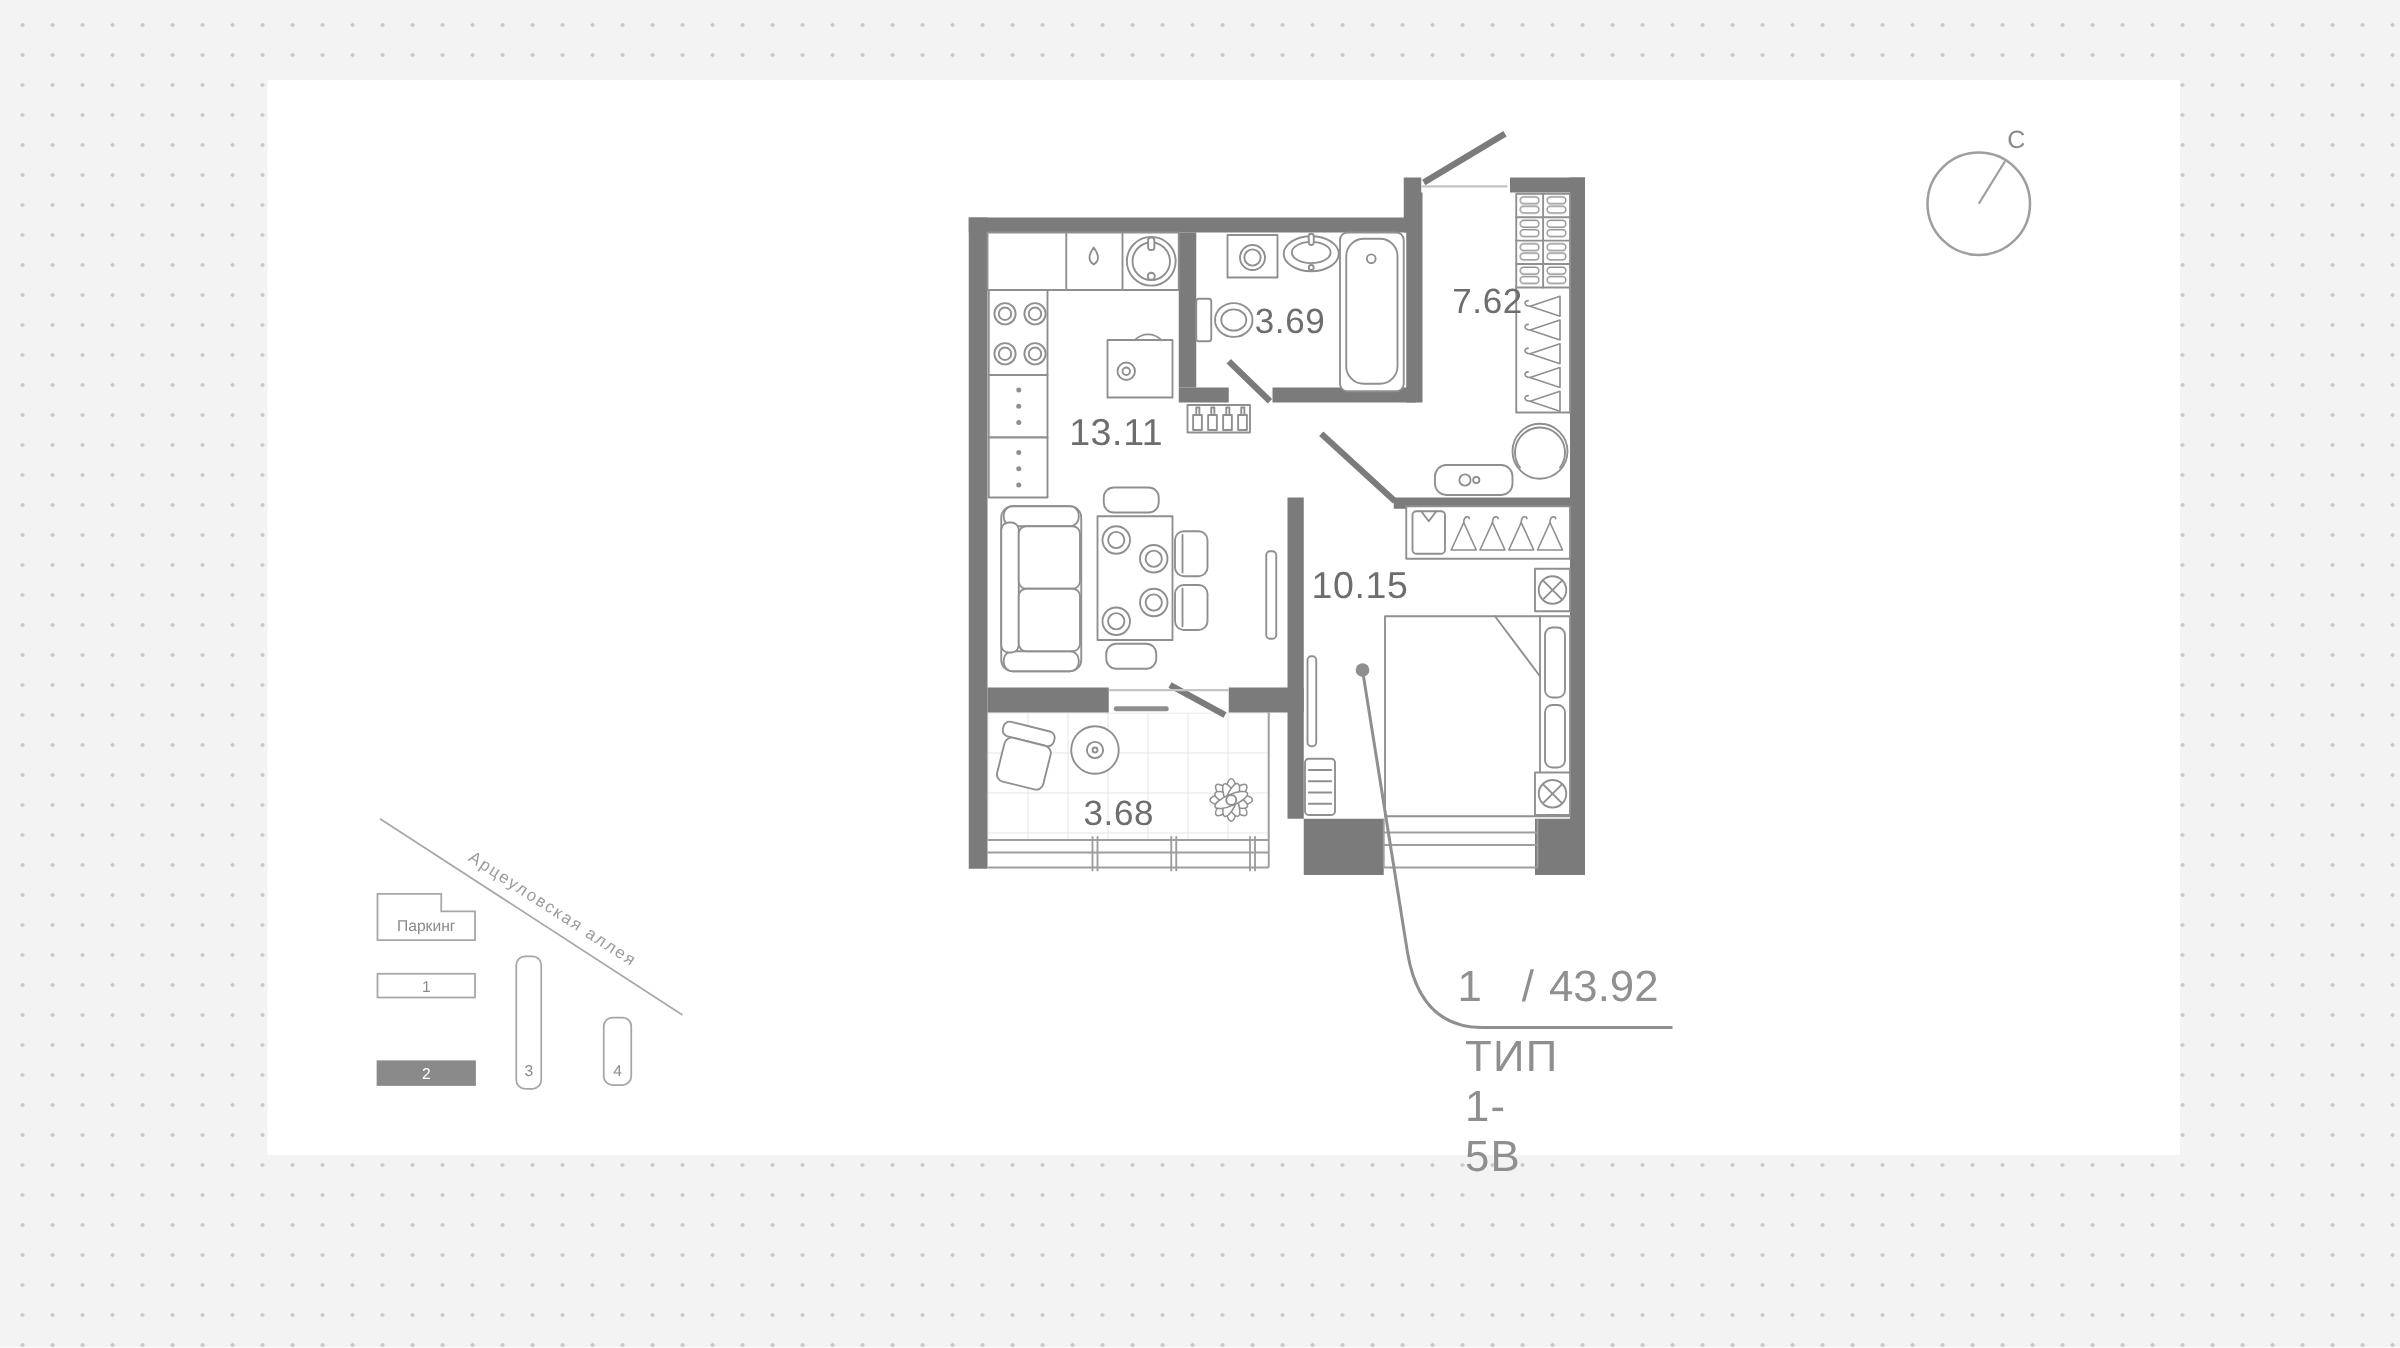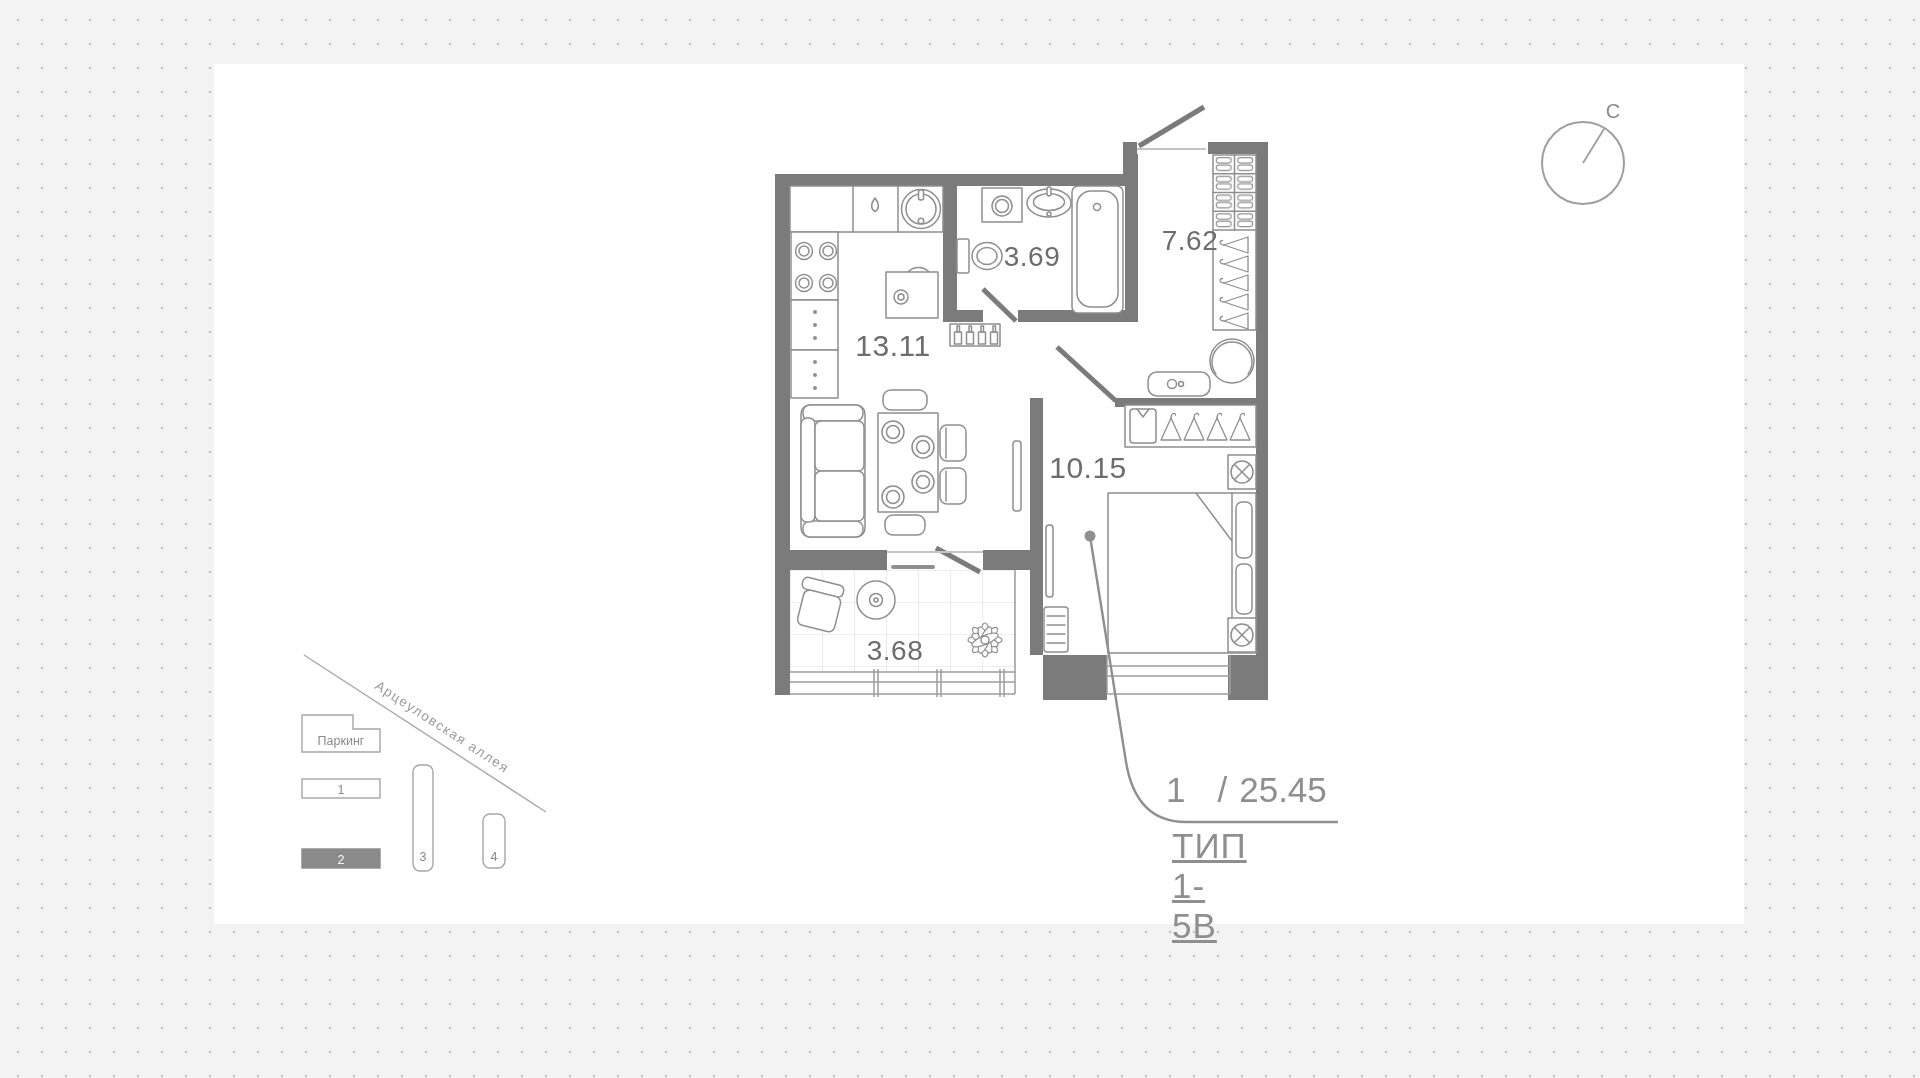--- a/index.html
+++ b/index.html
@@ -25,21 +25,21 @@
   .mm-label{fill:#8a8a8a;font-size:12.5px;}
   .mm-label-sel{fill:#ffffff;font-size:12.5px;}
   .mm-street-line{stroke:#a8a8a8;stroke-width:1.4;}
   .mm-street{fill:#9b9b9b;font-size:13.5px;letter-spacing:1.5px;}
   .cmp{stroke:#9e9e9e;stroke-width:2;fill:#ffffff;}
   .cmp-n{fill:#8a8a8a;font-size:20px;}
   .callout{position:absolute;color:#8f8f8f;}
   .callout-nums{position:absolute;left:1166px;top:770px;font-size:35px;}
   .callout-nums .n1{margin-right:32px;}
   .callout-nums .sl{margin-right:12px;}
-  .callout-type{position:absolute;left:1172px;top:826px;font-size:35px;letter-spacing:1px;text-decoration:underline;}
+  .callout-type{position:absolute;left:1172px;top:826px;font-size:35px;letter-spacing:1px;}
 </style>
 </head>
 <body>
 
 <div class="stage">
   <div class="panel"></div>
 
   <svg style="left:760px;top:95px" width="660" height="790" viewBox="760 95 660 790">
     <defs>
       <pattern id="tilep" x="790" y="570" width="32" height="32" patternUnits="userSpaceOnUse">
@@ -333,17 +333,17 @@
   </svg>
 
   <svg style="left:1520px;top:85px" width="130" height="130" viewBox="1520 85 130 130">
     <circle class="cmp" cx="1583" cy="163" r="41"></circle>
     <line x1="1583" y1="163" x2="1604" y2="129" stroke="#9e9e9e" stroke-width="1.8"></line>
     <text class="cmp-n" text-anchor="middle" x="1613" y="118">С</text>
   </svg>
 
   <div class="callout">
     <div class="callout-nums">
-      <span class="n1">1</span><span class="sl">/</span><span>25.45</span>
+      <span class="n1">1</span><span class="sl">/</span><span>43.92</span>
     </div>
     <div class="callout-type">ТИП 1-5В</div>
   </div>
 </div>
 
 </body></html>

